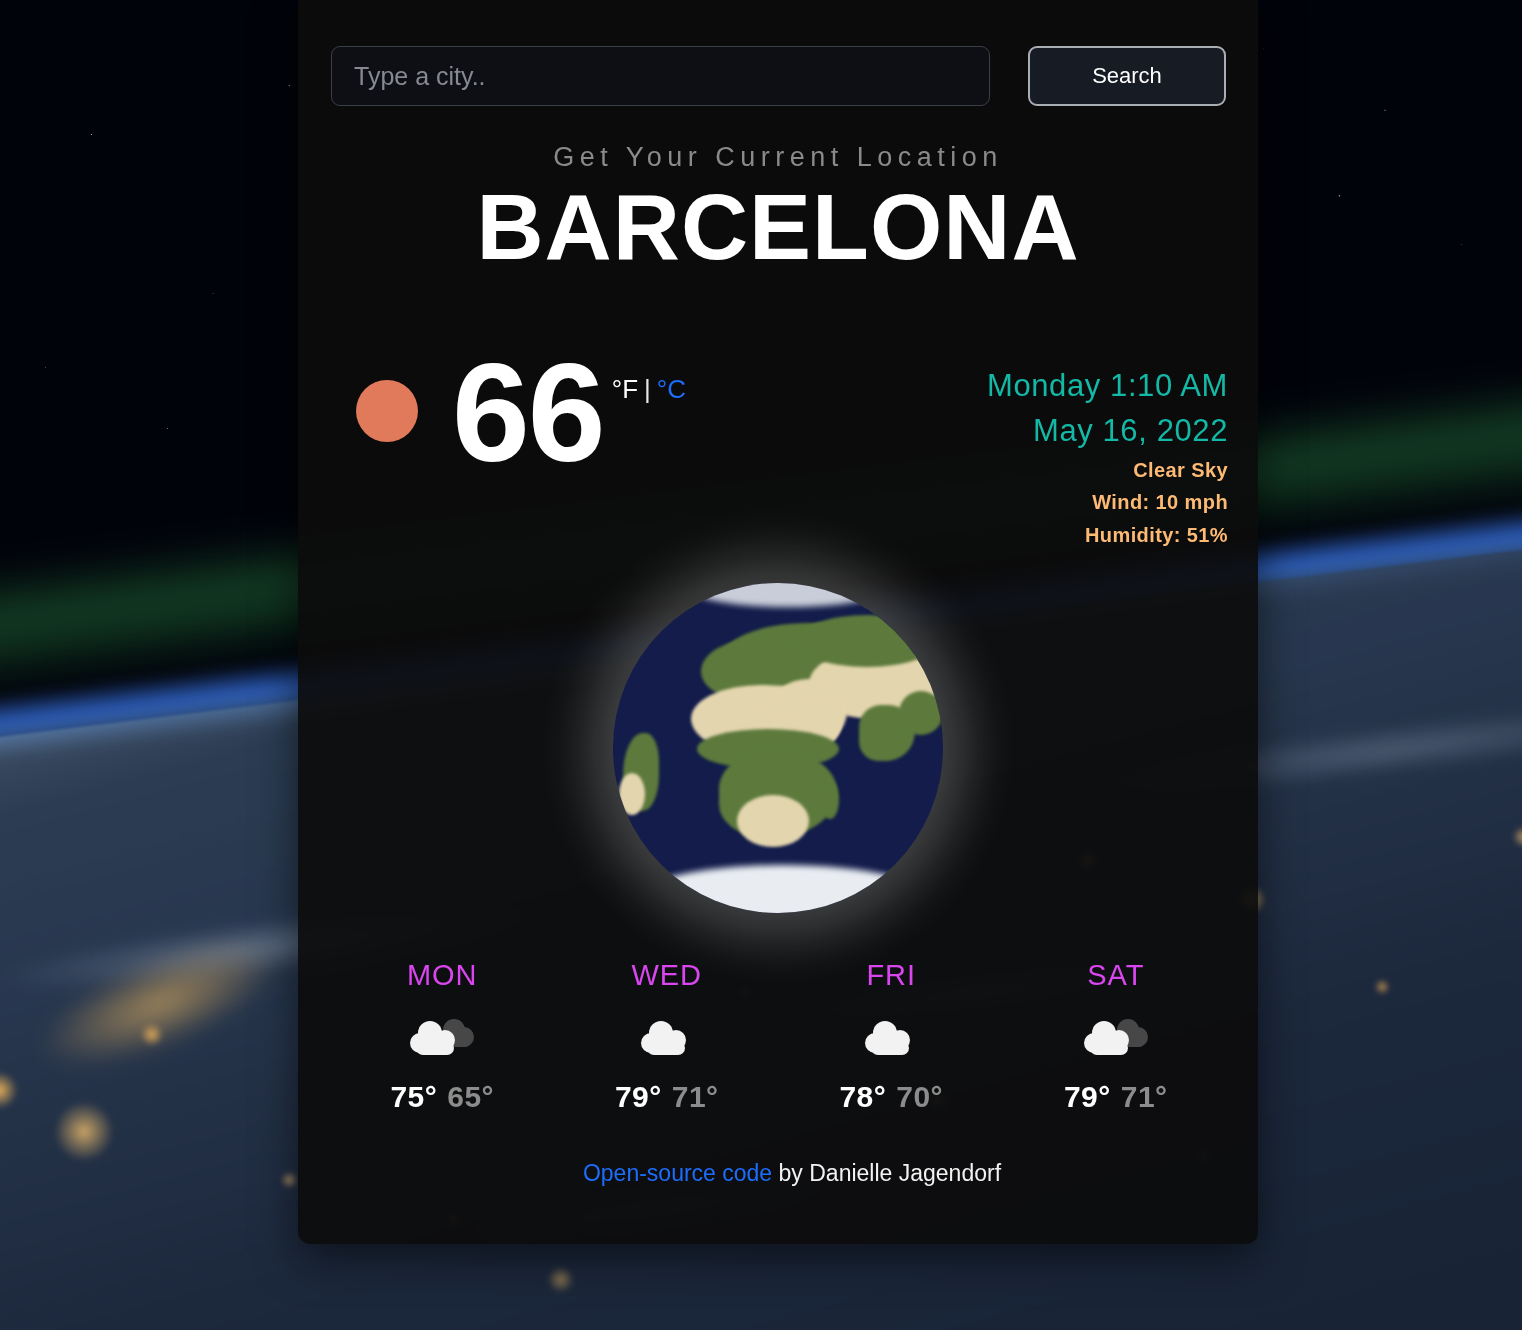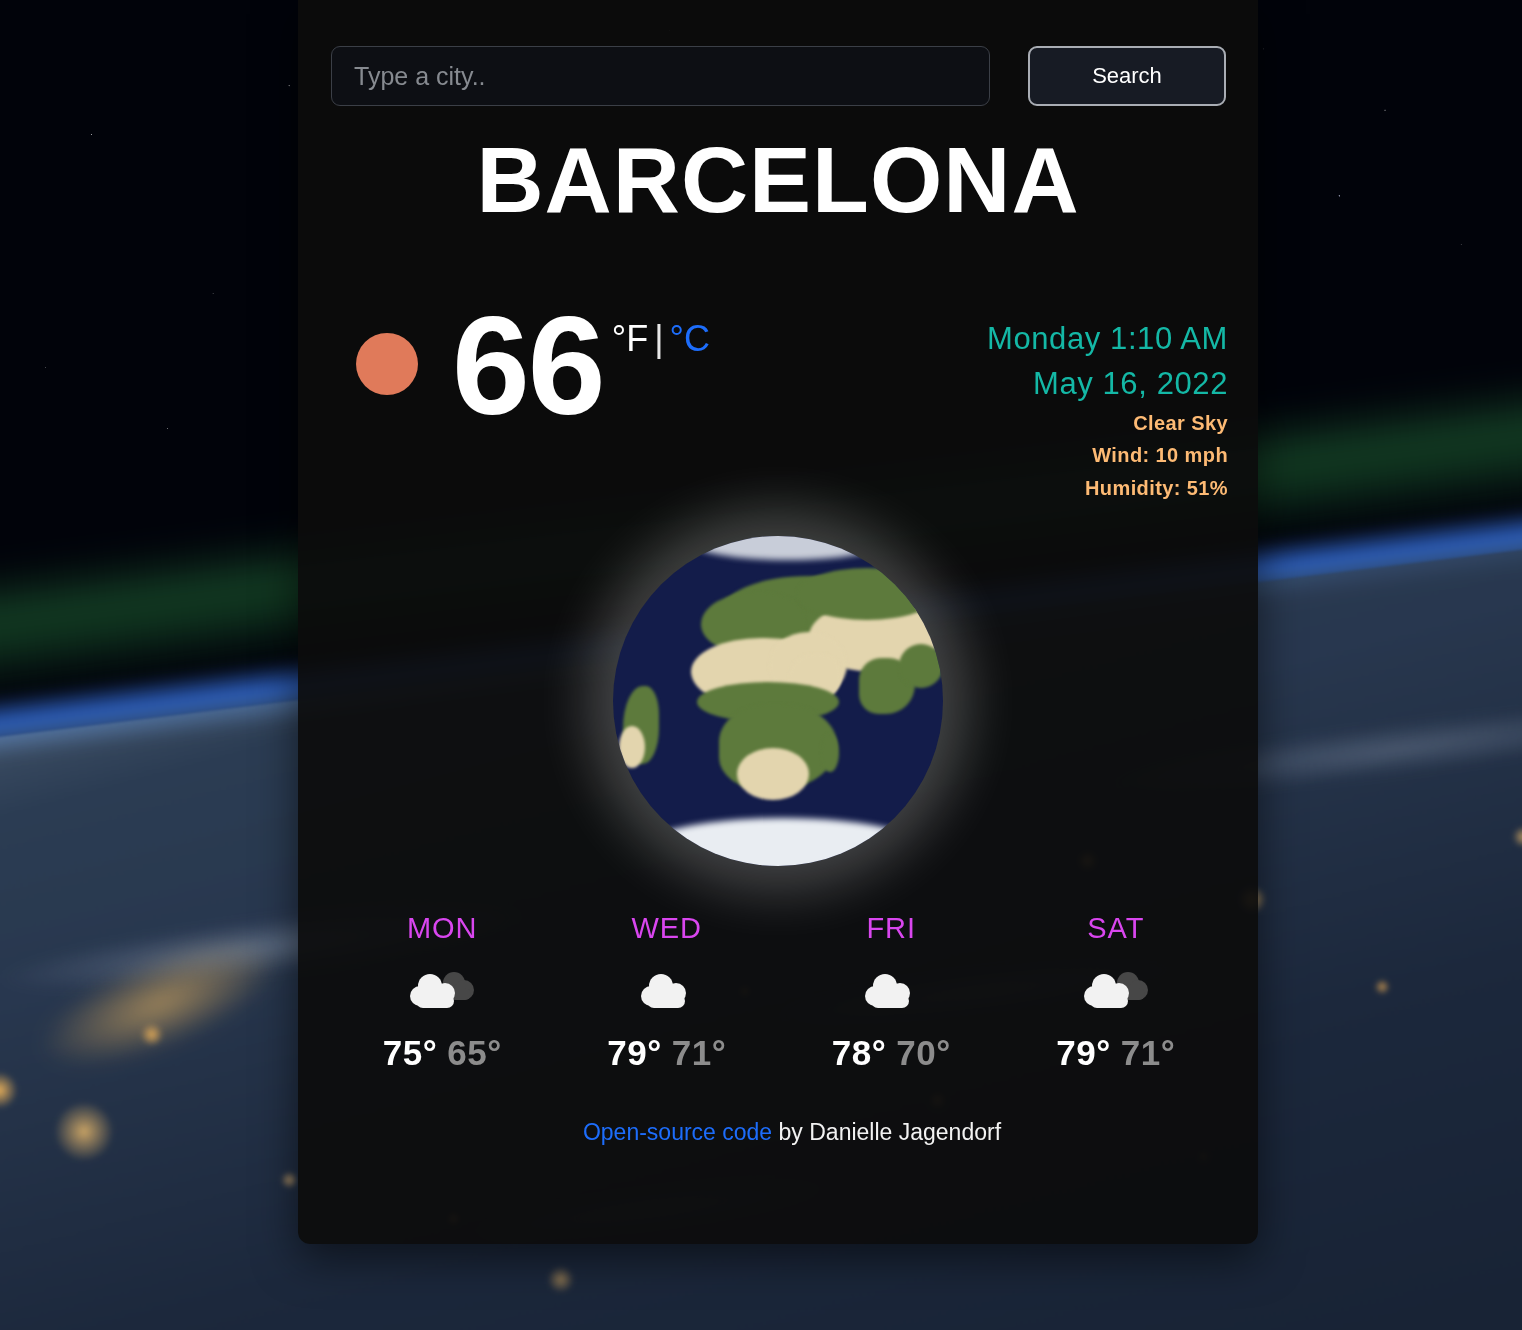--- a/index.html
+++ b/index.html
@@ -196,21 +196,21 @@
     cursor: pointer;
   }
 
   
   #city-name {
     text-align: center;
     color: #ffffff;
     font-size: 93px;
     font-weight: bold;
     letter-spacing: 1px;
-    margin-top: 28px;
+    margin-top: 8px;
     line-height: 1.0;
   }
 
   
   #current-block {
     display: flex;
     align-items: flex-start;
     justify-content: space-between;
     padding: 84px 30px 0 58px;
   }
@@ -234,23 +234,23 @@
     align-items: flex-start;
   }
   #temp-value {
     color: #ffffff;
     font-size: 140px;
     font-weight: bold;
     line-height: 0.78;
     letter-spacing: -2px;
   }
   #unit-toggle {
-    margin-top: 7px;
+    margin-top: 16px;
     margin-left: 8px;
-    font-size: 36px;
+    font-size: 26px;
     font-weight: 500;
     white-space: nowrap;
   }
   .unit-f { color: #ffffff; cursor: pointer; }
   .unit-sep { color: #e8e8e8; margin: 0 6px; }
   .unit-c { color: #1d6dfb; cursor: pointer; }
 
   #meta-block {
     text-align: right;
     padding-top: 6px;
@@ -318,21 +318,21 @@
     letter-spacing: 1px;
   }
   .forecast-icon {
     height: 62px;
     margin: 16px 0 10px;
     display: flex;
     align-items: center;
     justify-content: center;
   }
   .forecast-temps {
-    font-size: 35px;
+    font-size: 30px;
     font-weight: bold;
     letter-spacing: 0.5px;
   }
   .t-high { color: #ffffff; }
   .t-low  { color: #8c8c8c; margin-left: 10px; }
 
   
   #footer {
     text-align: center;
     margin-top: 46px;
@@ -359,20 +359,21 @@
   <div id="glow-left"></div>
 </div>
 
 <div id="weather-card">
 
   <div id="search-row">
     <input id="search-input" type="text" placeholder="Type a city.." style="">
     <button id="search-button">Search</button>
   </div>
 
+  <div id="current-location">Get Your Current Location</div>
 
   <div id="city-name">BARCELONA</div>
 
   <div id="current-block">
 
     <div id="temp-group">
       <div id="current-icon-wrap">
         <span class="sun-circle"></span>
       </div>
       <div id="temp-reading">

